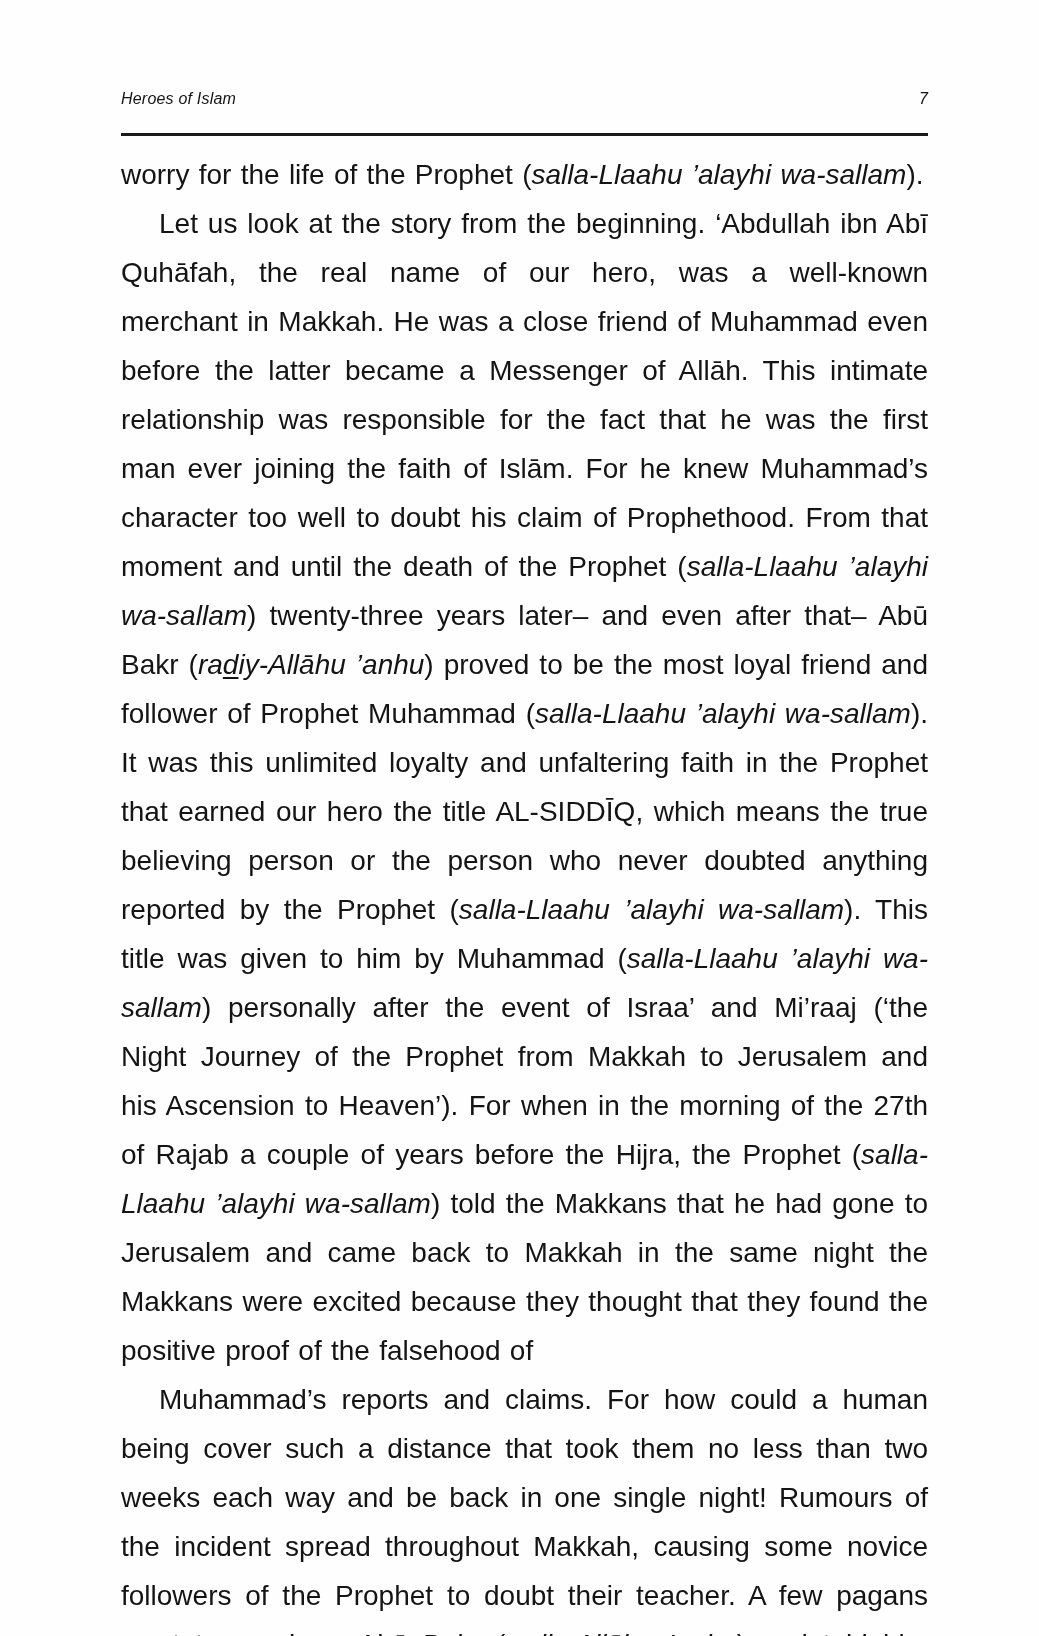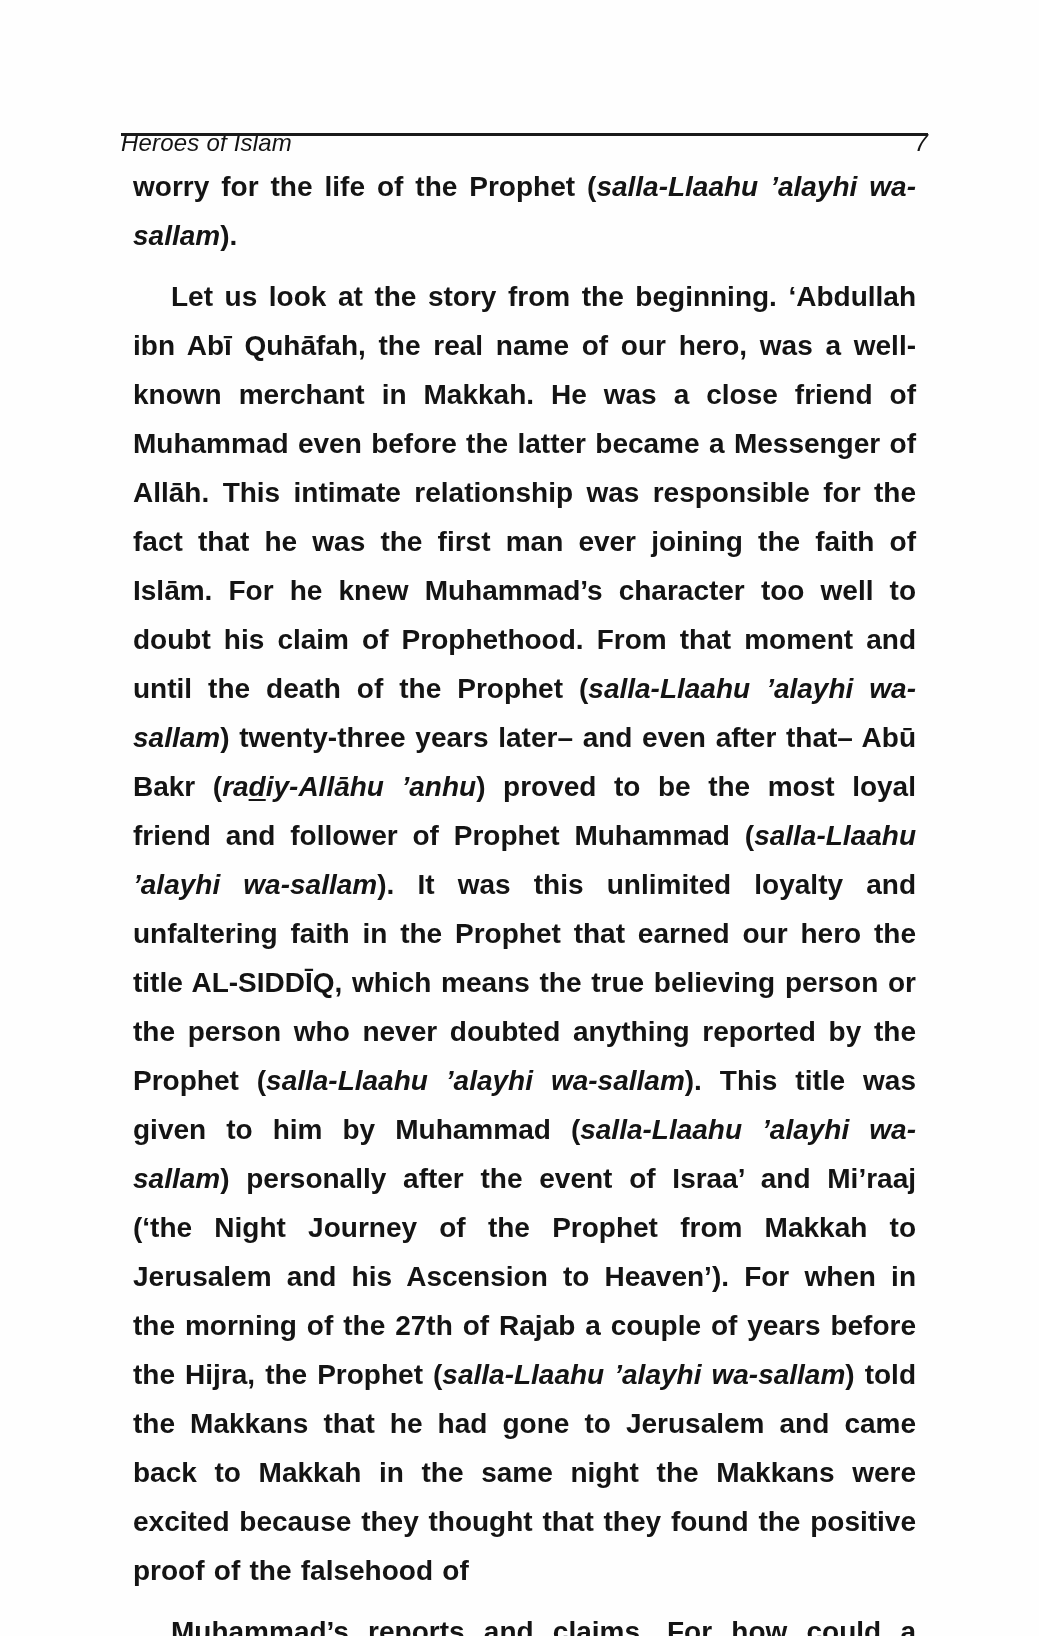--- a/index.html
+++ b/index.html
@@ -19,45 +19,43 @@
   }
   .header-row {
     position: absolute;
     left: 121px;
     top: 90px;
     width: 807px;
     display: flex;
     justify-content: space-between;
     align-items: baseline;
     font-style: italic;
-    font-size: 24px;
+    font-size: 16px;
     letter-spacing: 0.2px;
-    margin-top: 39px;
   }
   .header-rule {
     position: absolute;
     left: 121px;
     top: 133px;
     width: 807px;
     height: 3px;
     background: #1a1a1a;
   }
   .page-body {
     position: absolute;
     left: 121px;
     top: 150px;
     width: 807px;
     font-size: 28px;
     line-height: 49px;
     text-align: justify;
     word-spacing: 1.5px;
   }
   .para {
-    margin: 12px;
-    font-weight: bold;
+    margin: 0;
   }
   .para.indent {
     text-indent: 38px;
   }
   .it {
     font-style: italic;
   }
   .ul {
     text-decoration: underline;
     text-underline-offset: 3px;

